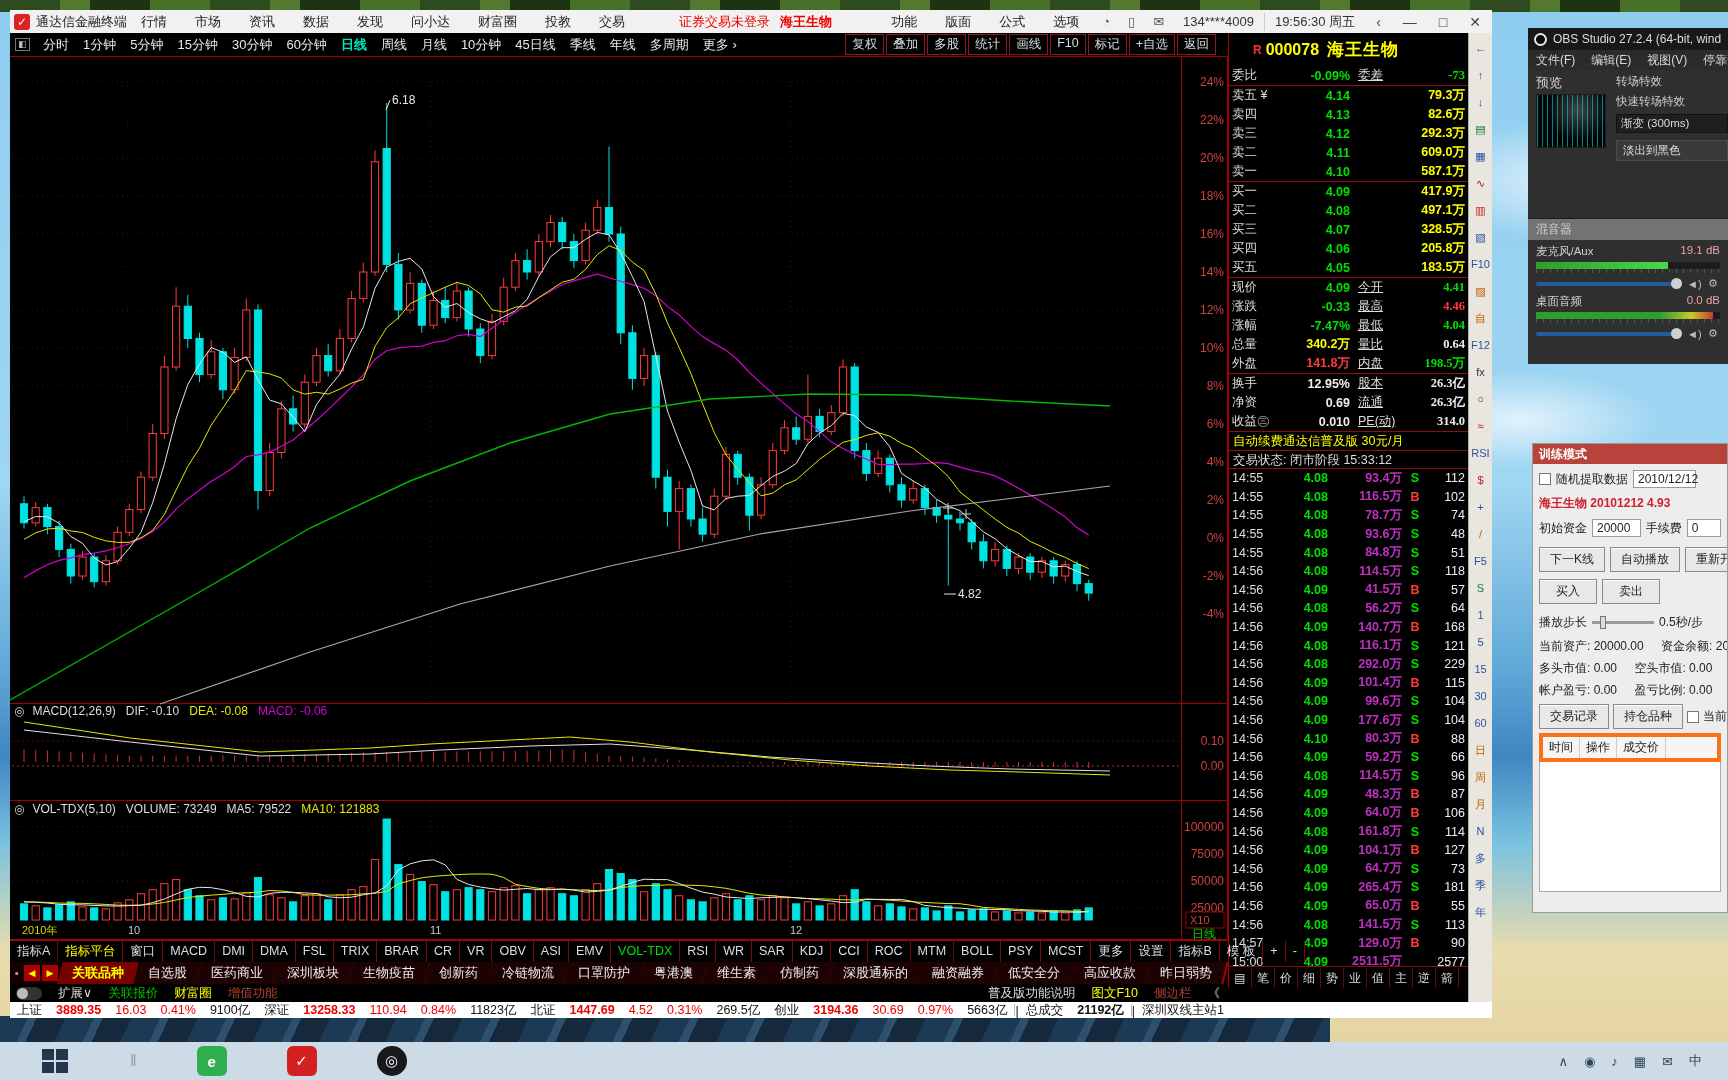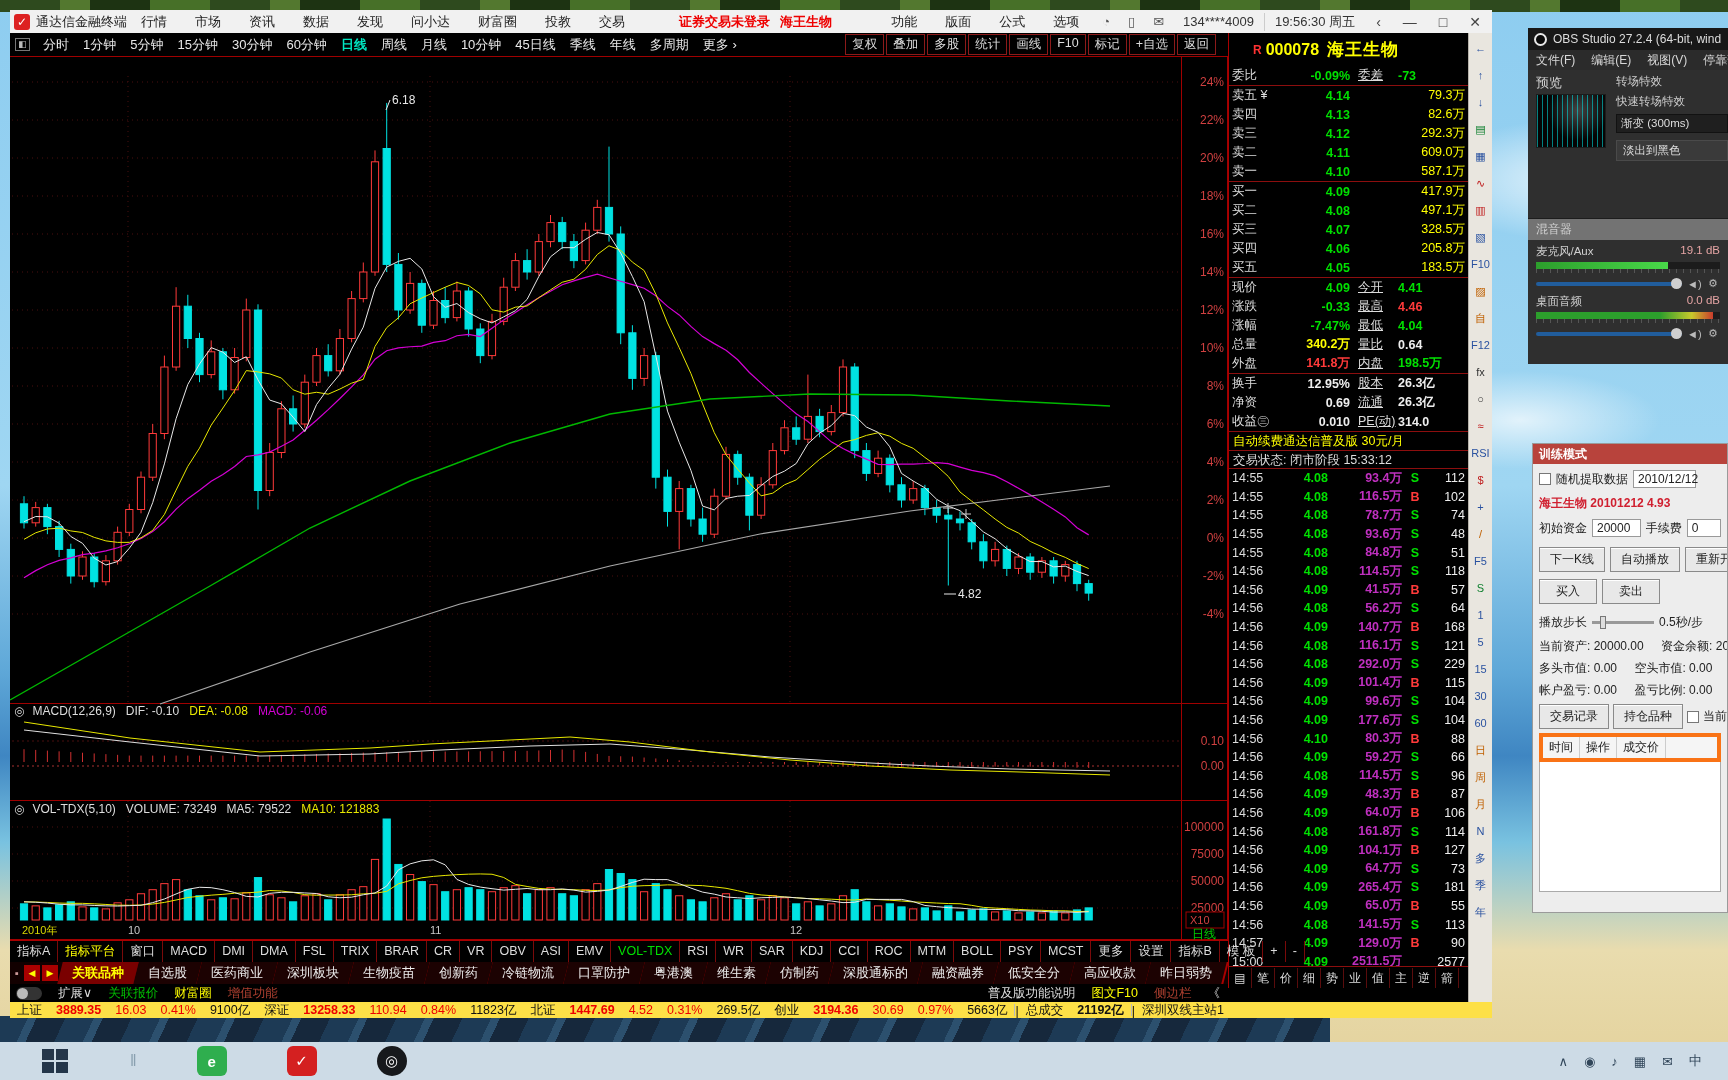--- a/index.html
+++ b/index.html
@@ -18,21 +18,21 @@
   #wall-bottom { left:0; top:1016px; width:1330px; height:28px;
     background: repeating-linear-gradient(115deg,#1d3a55 0 26px,#2c506e 26px 34px,#16283c 34px 60px); }
   
   .tdx { left:10px; top:10px; width:1482px; height:1008px; background:#000; }
   
   .menubar { left:0; top:0; width:1482px; height:23px; background:#f1f1f1; display:flex; align-items:center;
              font-size:13px; color:#222; }
   .logo { width:16px; height:16px; background:#d22; border-radius:3px; color:#fff; font-size:12px; font-weight:bold;
           display:flex; align-items:center; justify-content:center; margin:0 6px 0 4px; }
   .menubar .mi { padding:0 14px; }
-  .menubar .alert { color:#e00; margin-left:40px; font-weight:bold;}
+  .menubar .alert { color:#e00; margin-left:40px; font-weight:normal;}
   .menubar .stockred { color:#e00; margin-left:10px; font-weight:bold;}
   .menubar .spacer { flex:1; }
   .mb-ico { color:#555; padding:0 9px; font-size:13px; }
   .mb-phone { color:#333; padding:0 10px; }
   .mb-time { color:#333; padding:0 10px; border-left:1px solid #ccc; }
   .winbtn { color:#444; padding:0 11px; font-size:14px; }
   
   .periodbar { left:0; top:23px; width:1208px; height:23px; background:#000; display:flex; align-items:center;
                font-size:13px; color:#e8e8e8; }
   .periodbar .pageico { color:#bbb; border:1px solid #777; width:15px; height:13px; font-size:9px; line-height:11px;
@@ -57,24 +57,24 @@
   #macd-legend { left:4px; top:694px; }
   #vol-legend  { left:4px; top:792px; }
   .lg-w{color:#ddd}.lg-y{color:#e8e800}.lg-m{color:#d400d4}.lg-g{color:#00c000}.lg-gr{color:#bbb}
   
   .quote { left:1218px; top:56px; width:240px; height:922px; background:#000; border-left:1px solid #a00;
            font-size:12.5px; color:#ddd; }
   .qsec { border-bottom:1px solid #8c0e0e; }
   .qrow { display:flex; height:19px; align-items:center; padding:0 3px; }
   .qrow .ql { width:62px; color:#ddd; }
   .qrow .qp { width:56px; text-align:right; font-weight:bold; }
-  .qrow .qv { flex:1; text-align:right; font-weight:normal; color:#ff0; }
+  .qrow .qv { flex:1; text-align:right; font-weight:bold; color:#ff0; }
   .irow { display:flex; height:19px; align-items:center; padding:0 3px; }
   .irow .l1 { width:46px; } .irow .v1 { width:72px; text-align:right; font-weight:bold; }
-  .irow .l2 { width:48px; padding-left:8px;text-decoration:underline; } .irow .v2 { flex:1; text-align:left; font-weight:bold; }
+  .irow .l2 { width:48px; padding-left:8px;text-decoration:underline; } .irow .v2 { flex:1; text-align:right; font-weight:bold;font-family:Liberation Serif, serif; }
   .c-g{color:#00e000}.c-r{color:#ff3a3a}.c-y{color:#ff0}.c-w{color:#eee}
   .banner { height:19px; line-height:19px; color:#ff0; font-size:12.5px; padding-left:4px; border-bottom:1px solid #8c0e0e; white-space:nowrap;}
   .tstate { height:18px; line-height:18px; color:#ddd; padding-left:4px; border-bottom:1px solid #8c0e0e;}
   .ticks { height:503px; overflow:hidden; }
   .trow { display:flex; height:18.6px; align-items:center; padding:0 3px; font-size:12.5px; }
   .trow .tt { width:44px; color:#ddd; }
   .trow .tp { width:52px; text-align:right; font-weight:bold; color:#00e000; }
   .trow .tv { width:74px; text-align:right; font-weight:bold; color:#c030c0; }
   .trow .ts { width:26px; text-align:center; font-weight:bold; }
   .trow .tn { flex:1; text-align:right; color:#eee; }
@@ -102,21 +102,21 @@
   .tab { padding:0 12px; height:22px; line-height:22px; border-right:2px solid #a00; transform:skewX(-14deg);
          margin-right:-2px; background:#1c0202; white-space:nowrap;}
   .tab > span{ display:inline-block; transform:skewX(14deg); }
   .tab.tab-active { background:#7a0000; color:#ff0; font-weight:bold; }
   .row3 { left:0; top:974px; width:1218px; height:18px; background:#000; display:flex; align-items:center;
           font-size:12.5px; color:#ddd; }
   .row3 .toggle { width:26px; height:13px; background:#333; border-radius:7px; margin:0 8px 0 6px; position:relative;}
   .row3 .toggle::after{content:"";position:absolute;left:1px;top:1px;width:11px;height:11px;border-radius:50%;background:#bbb;}
   .row3 .it { padding:0 8px; white-space:nowrap;text-align:center;}
   .row3 .g{color:#00c000}.row3 .y{color:#ff0}.row3 .dr{color:#b04030}.row3 .spacer{flex:1}
-  .statusbar { left:0; top:992px; width:1482px; height:16px; background:#fde047; display:flex; align-items:center;
+  .statusbar { left:0; top:992px; width:1482px; height:16px; background:#ffffff; display:flex; align-items:center;
                font-size:12.5px; color:#111; }
   .statusbar span { padding:0 7px; white-space:nowrap; }
   .statusbar .red { color:#e00; } .statusbar .b{font-weight:bold}
   .statusbar .sep { border-left:1px solid #bbb; height:12px; padding:0; }
   
   .obs { left:1528px; top:28px; width:200px; height:336px; background:#2f2f2f; }
   .obs-title { height:22px; background:#181818; color:#ddd; font-size:12px; display:flex; align-items:center; gap:6px;
                padding-left:6px; white-space:nowrap; overflow:hidden;}
   .obs-logo { width:13px; height:13px; border-radius:50%; background:#0a0a0a; border:2px solid #e8e8e8; }
   .obs-menu { height:20px; background:#2b2b2b; color:#d8d8d8; font-size:12px; display:flex; align-items:center;

